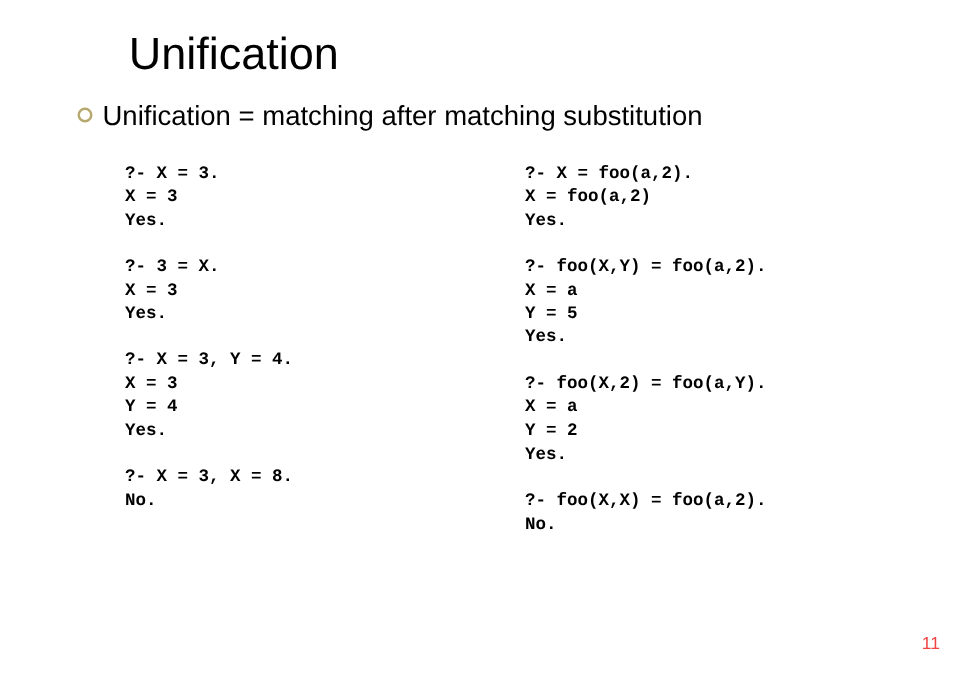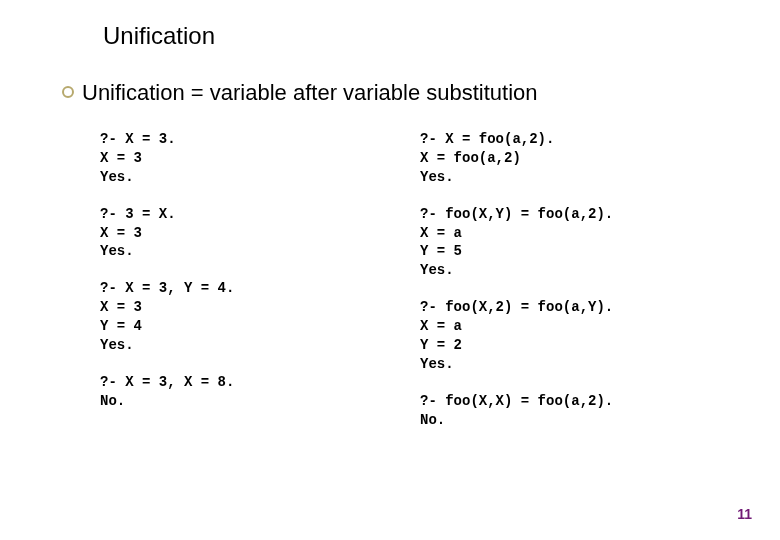--- a/index.html
+++ b/index.html
@@ -15,21 +15,21 @@
   .slide {
     position: relative;
     width: 780px;
     height: 540px;
     box-sizing: border-box;
   }
   .title {
     position: absolute;
     left: 103px;
     top: 22px;
-    font-size: 24px;
+    font-size: 36px;
     font-weight: 400;
     color: #000;
   }
   .bullet-ring {
     position: absolute;
     left: 62px;
     top: 86px;
     width: 12px;
     height: 12px;
     border: 2px solid #b7a96e;
@@ -63,32 +63,31 @@
     color: #000;
   }
   .col-left { width: 320px; }
   .col-right { width: 280px; justify-content: space-between; }
   .block { margin-bottom: 18px; }
   .page-num {
     position: absolute;
     right: 28px;
     bottom: 18px;
     font-size: 14px;
-    color: #701a75;
-    font-weight: bold;
+    color: #ef4444;
   }
 </style>
 </head>
 <body>
 <div class="slide">
 
   <div class="title">Unification</div>
 
   <div class="bullet-ring"></div>
-  <div class="subtitle">Unification = variable after variable substitution</div>
+  <div class="subtitle">Unification = matching after matching substitution</div>
 
   <div class="code-area">
     <div class="col col-left">
       <div class="block">?- X = 3.
 X = 3
 Yes.</div>
       <div class="block">?- 3 = X.
 X = 3
 Yes.</div>
       <div class="block">?- X = 3, Y = 4.

